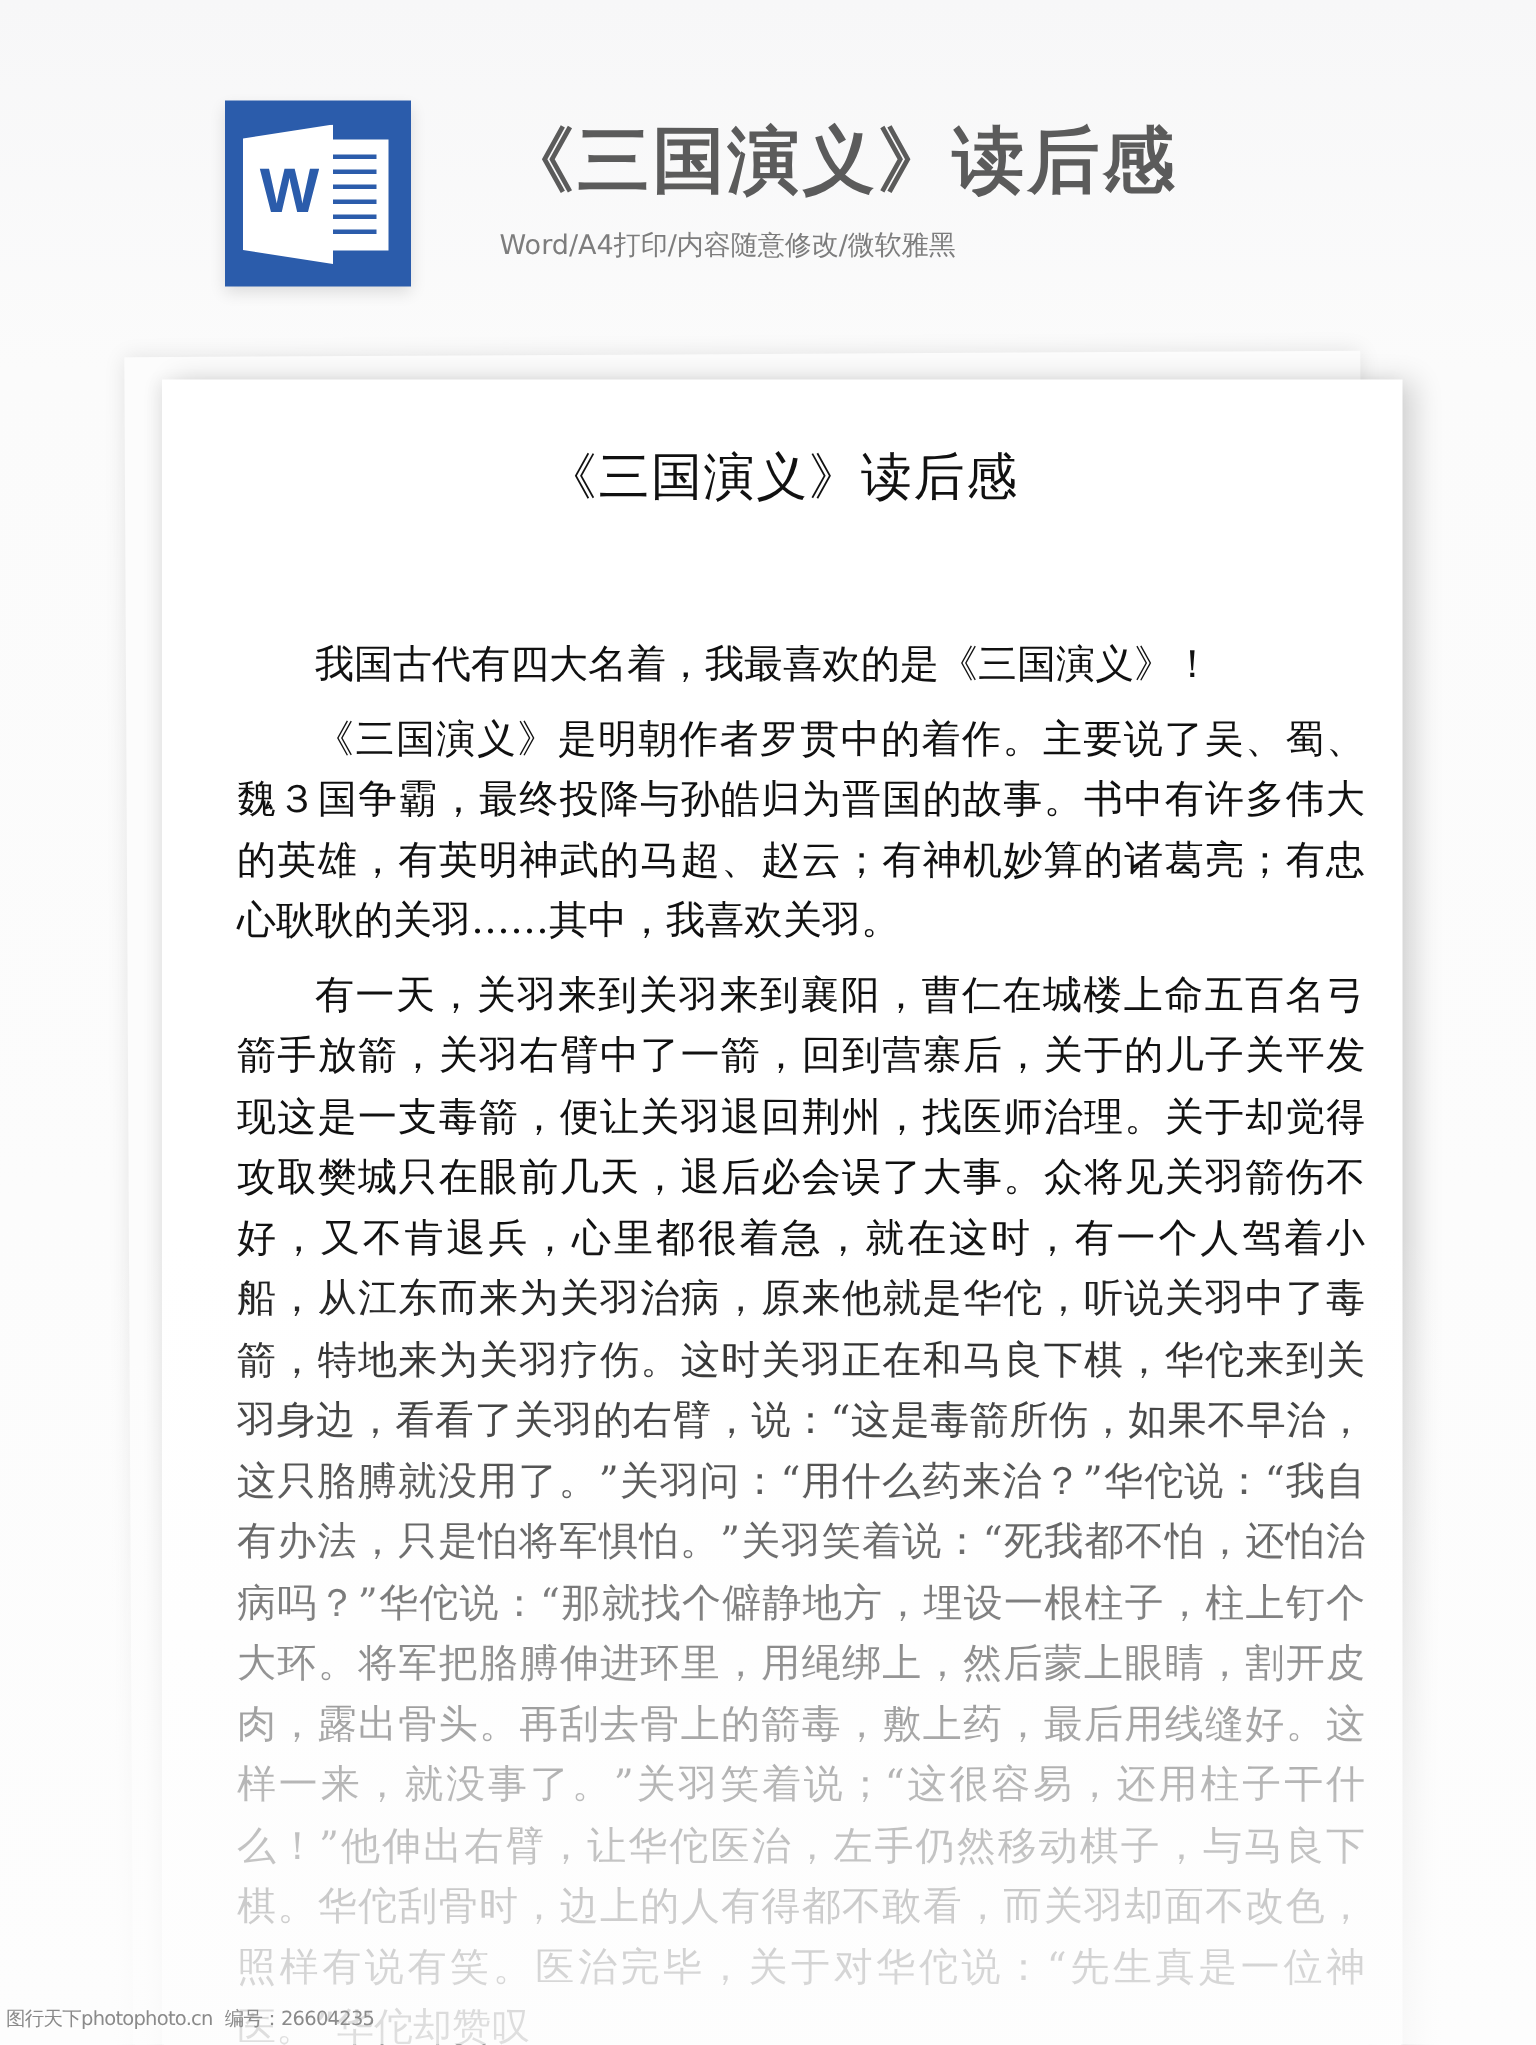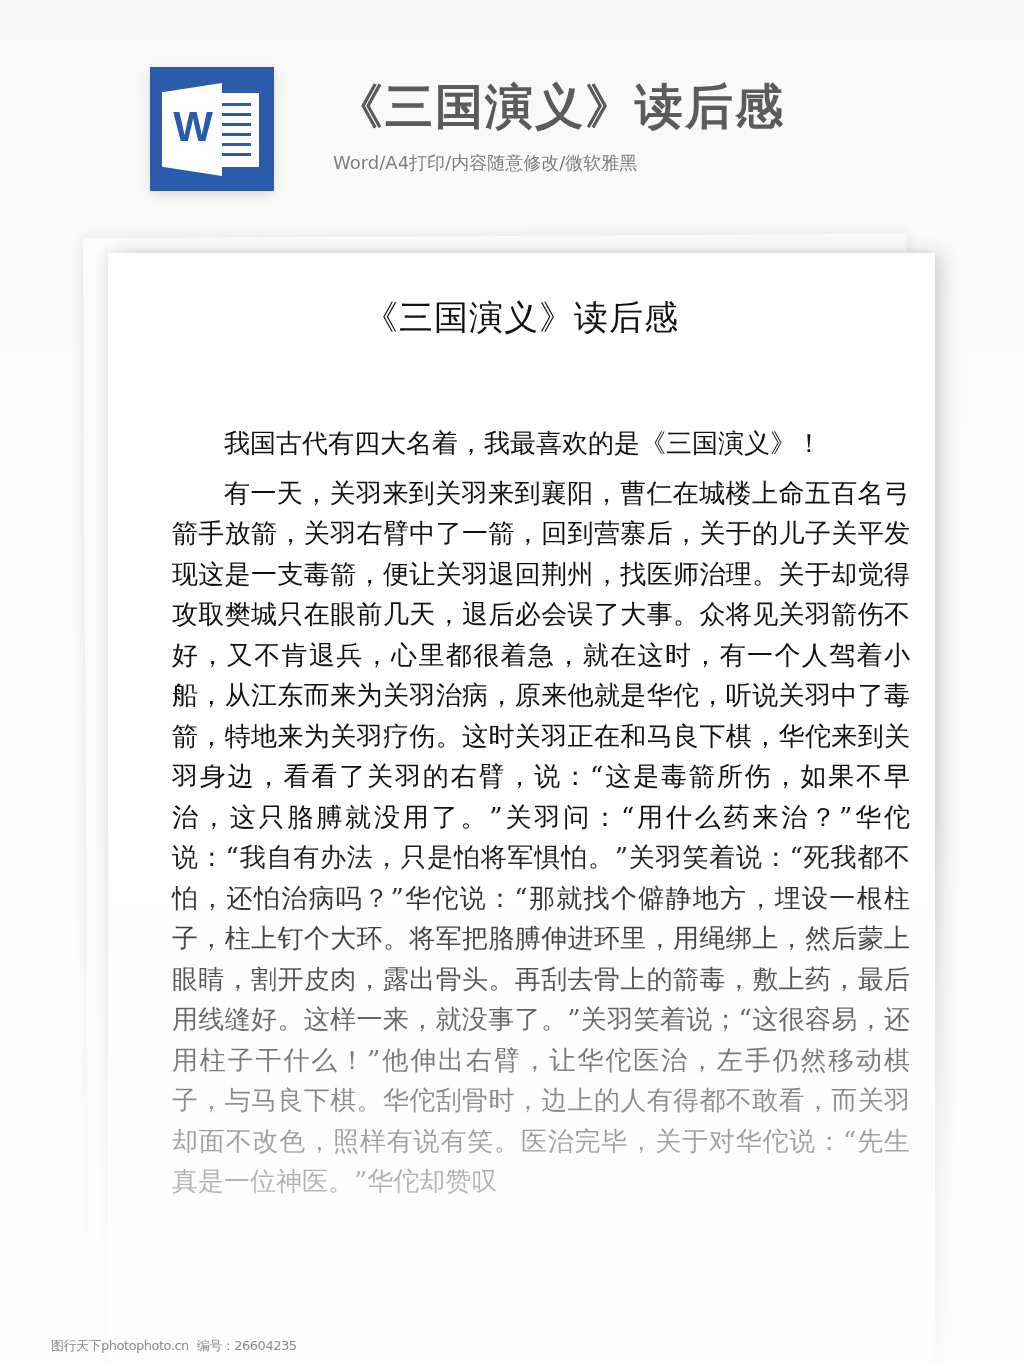--- a/index.html
+++ b/index.html
@@ -120,21 +120,21 @@
     position: absolute;
     left: 50px;
     top: 170px;
     width: 752px;
     font-size: 26px;
     line-height: 40.5px;
     color: #111111;
     text-align: justify;
   }
   .doc-body p {
-    margin: 0 0 9px 14px;
+    margin: 0 0 9px 0;
     text-indent: 2em;
   }
 
   
   .fade {
     position: absolute;
     left: 0;
     top: 820px;
     width: 1024px;
     height: 543px;
@@ -144,21 +144,20 @@
 
   .watermark {
     position: absolute;
     left: 4px;
     top: 1337px;
     font-family: "DejaVu Sans", "Liberation Sans", sans-serif;
     font-size: 13px;
     color: #8a8a8a;
     white-space: nowrap;
     letter-spacing: -0.5px;
-    margin-left: 47px;
   }
   .watermark span + span { margin-left: 8px; }
 </style>
 </head>
 <body>
 
 <div class="word-icon">
   <div class="doc-panel">
     <div class="doc-line" style="top:10px"></div>
     <div class="doc-line" style="top:20px"></div>
@@ -172,20 +171,21 @@
 </div>
 
 <div class="header-title">《三国演义》读后感</div>
 <div class="header-subtitle">Word/A4打印/内容随意修改/微软雅黑</div>
 
 <div class="sheet-back"></div>
 <div class="sheet-front">
   <div class="doc-title">《三国演义》读后感</div>
   <div class="doc-body">
     <p>我国古代有四大名着，我最喜欢的是《三国演义》！</p>
+    <p>《三国演义》是明朝作者罗贯中的着作。主要说了吴、蜀、魏３国争霸，最终投降与孙皓归为晋国的故事。书中有许多伟大的英雄，有英明神武的马超、赵云；有神机妙算的诸葛亮；有忠心耿耿的关羽……其中，我喜欢关羽。</p>
     <p>有一天，关羽来到关羽来到襄阳，曹仁在城楼上命五百名弓箭手放箭，关羽右臂中了一箭，回到营寨后，关于的儿子关平发现这是一支毒箭，便让关羽退回荆州，找医师治理。关于却觉得攻取樊城只在眼前几天，退后必会误了大事。众将见关羽箭伤不好，又不肯退兵，心里都很着急，就在这时，有一个人驾着小船，从江东而来为关羽治病，原来他就是华佗，听说关羽中了毒箭，特地来为关羽疗伤。这时关羽正在和马良下棋，华佗来到关羽身边，看看了关羽的右臂，说：“这是毒箭所伤，如果不早治，这只胳膊就没用了。”关羽问：“用什么药来治？”华佗说：“我自有办法，只是怕将军惧怕。”关羽笑着说：“死我都不怕，还怕治病吗？”华佗说：“那就找个僻静地方，埋设一根柱子，柱上钉个大环。将军把胳膊伸进环里，用绳绑上，然后蒙上眼睛，割开皮肉，露出骨头。再刮去骨上的箭毒，敷上药，最后用线缝好。这样一来，就没事了。”关羽笑着说；“这很容易，还用柱子干什么！”他伸出右臂，让华佗医治，左手仍然移动棋子，与马良下棋。华佗刮骨时，边上的人有得都不敢看，而关羽却面不改色，照样有说有笑。医治完毕，关于对华佗说：“先生真是一位神医。”华佗却赞叹</p>
   </div>
 </div>
 
 <div class="fade"></div>
 
 <div class="watermark">
   <span>图行天下photophoto.cn</span><span>编号：26604235</span>
 </div>
 

